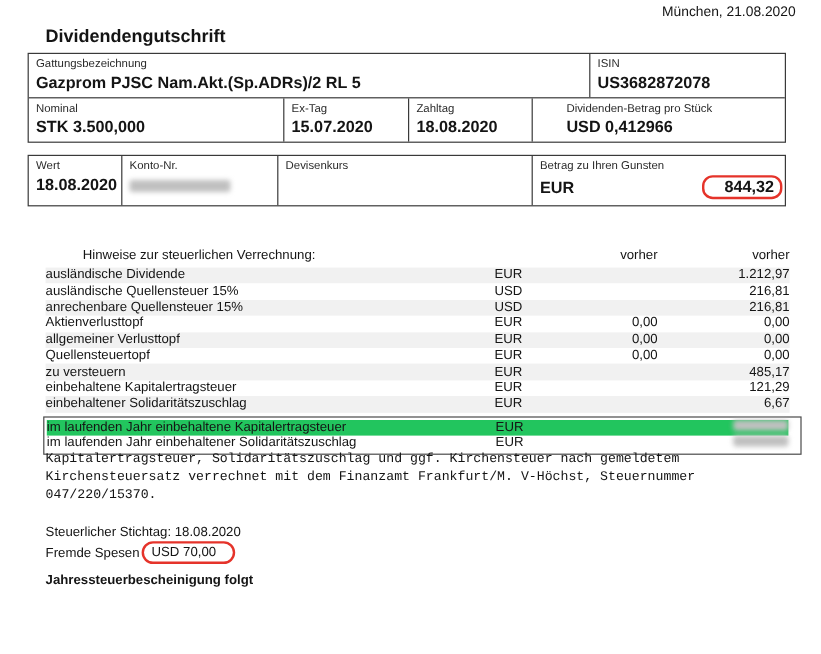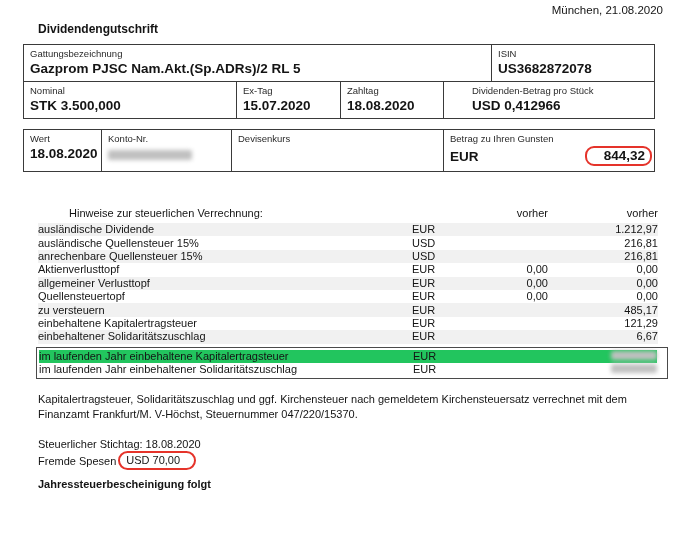--- a/index.html
+++ b/index.html
@@ -2,21 +2,21 @@
 <html style="--highlight: #e5332a;"><head>
 <meta charset="utf-8">
 <style>
   html,body { margin:0; padding:0; background:#fff; }
   .page {
     position:relative; width:684px; height:545px; background:#ffffff;
     font-family:"Liberation Sans", sans-serif; color:#141414; font-size:11px;
     overflow:hidden;
   }
   .place-date { position:absolute; top:4px; right:21px; font-size:11.5px; }
-  .title { position:absolute; top:22px; left:38px; margin:0; font-size:12px; font-weight:bold; }
+  .title { position:absolute; top:22px; left:38px; margin:0; font-size:15px; font-weight:bold; }
 
   
   .box-table { position:absolute; left:23px; width:630px; border:1.5px solid #3a3a3a; background:#fff; }
   .table1 { top:44px; }
   .table2 { top:129px; }
   .trow { display:flex; }
   .trow + .trow { border-top:1.5px solid #3a3a3a; }
   .tcell { padding:3px 6px 5px 6px; }
   .tcell + .tcell { border-left:1.5px solid #3a3a3a; }
   .clabel { font-size:9.5px; color:#2a2a2a; margin-bottom:2px; white-space:nowrap; }
@@ -56,21 +56,21 @@
   .tr-vorher { width:93px; text-align:right; }
   .tr-aktuell { flex:1; text-align:right; }
   .tax-rows .tax-row:nth-child(odd) { background:#f1f1f1; }
   .tax-box {
     border:1px solid #4a4a4a; margin:3px -10px 0 -2px;
     padding:2px 10px 2px 2px;
   }
   .tax-box .tax-row:first-child { background:#22c55e; }
 
   
-  .note { position:absolute; top:392px; left:38px; width:622px; margin:0; line-height:15px; }
+  .note { position:absolute; top:376px; left:38px; width:622px; margin:0; line-height:15px;font-family:Liberation Mono, monospace; }
   .stichtag { position:absolute; top:438px; left:38px; }
   .spesen { position:absolute; top:451px; left:38px; display:flex; align-items:center; }
   .jahres { position:absolute; top:478px; left:38px; font-weight:bold; }
   .verwahrart { position:absolute; top:505px; left:38px; }
 </style>
 </head>
 <body>
 
 <div class="page">
 

